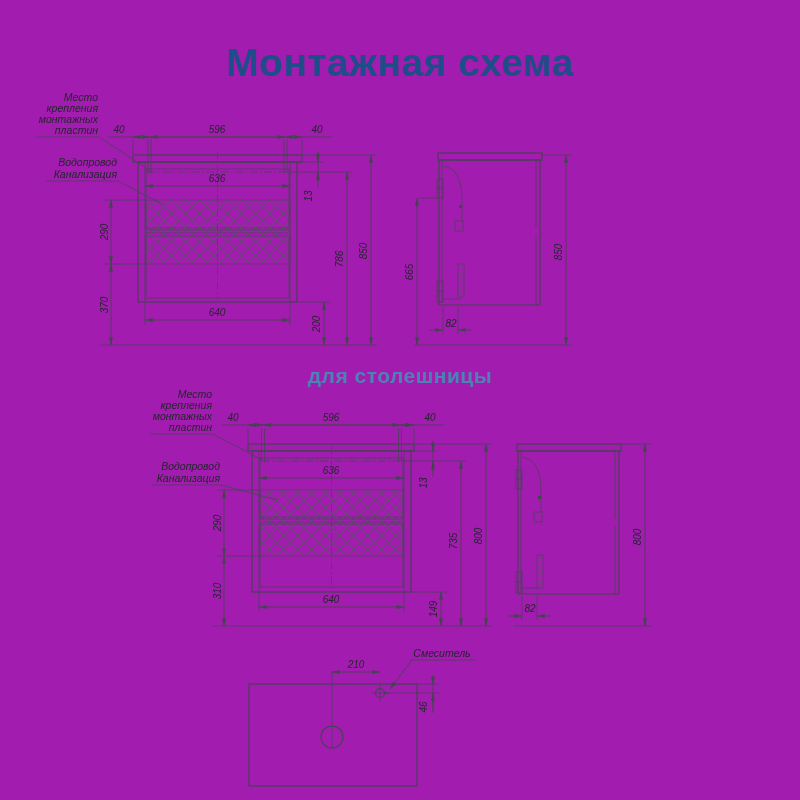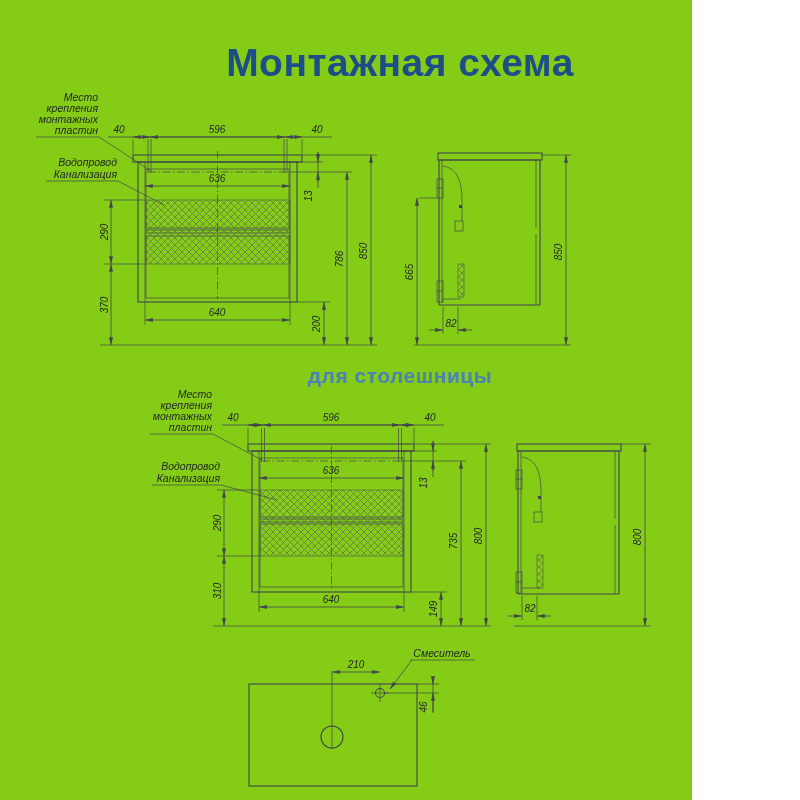--- a/index.html
+++ b/index.html
@@ -1,16 +1,16 @@
 <!DOCTYPE html>
 <html><head>
 <meta charset="utf-8">
 <style>
   html,body{margin:0;padding:0;}
-  #stage{position:relative;width:692px;height:800px;background:#84cc16;overflow:hidden;
+  #stage{position:relative;width:800px;height:800px;background:#a21caf;overflow:hidden;
          font-family:"Liberation Sans",sans-serif;}
   svg{position:absolute;left:0;top:0;}
   .s1{stroke:#41464d;stroke-width:1.1;fill:none;}
   .s0{stroke:#41464d;stroke-width:0.7;fill:none;}
   .diml{stroke:#41464d;stroke-width:0.8;fill:none;}
   .cl{stroke:#41464d;stroke-width:0.7;fill:none;stroke-dasharray:8 2.5 1.5 2.5;}
   .hatch{fill:url(#xh);stroke:#41464d;stroke-width:0.5;}
   .dt{font:italic 10px "Liberation Sans",sans-serif;fill:#23272c;text-anchor:middle;}
   .lt{font:italic 10.5px "Liberation Sans",sans-serif;fill:#23272c;text-anchor:end;}
   .lt2{font:italic 10.5px "Liberation Sans",sans-serif;fill:#23272c;text-anchor:middle;}

